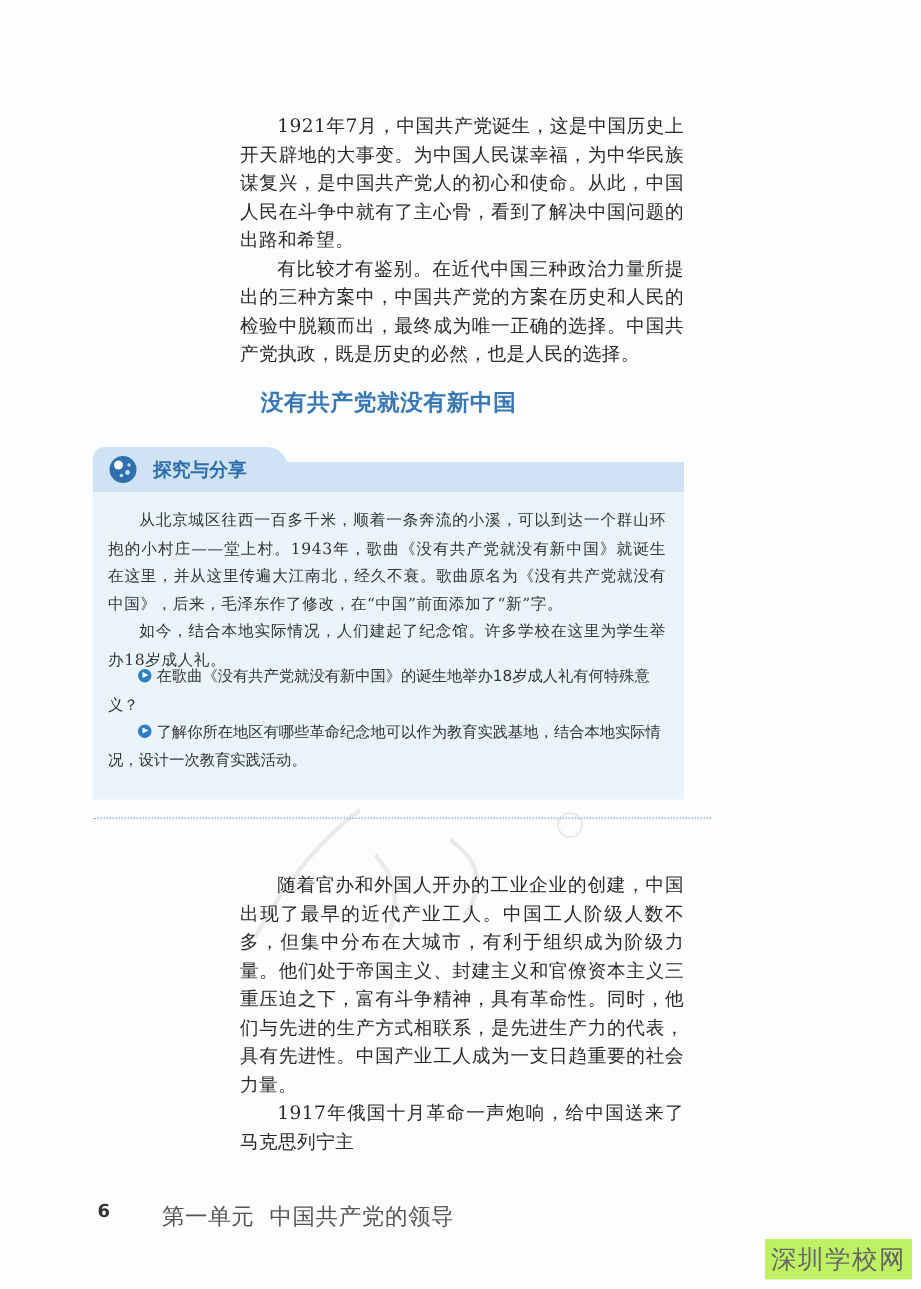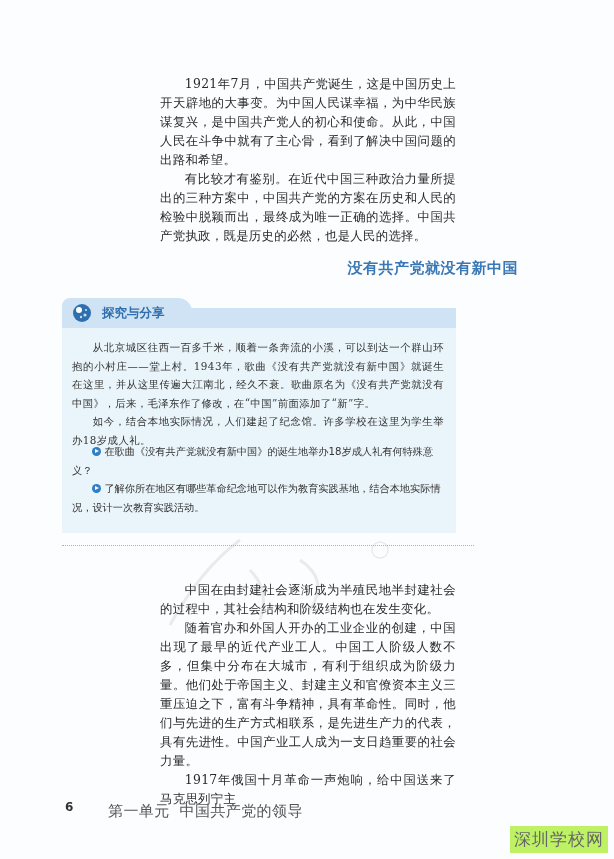--- a/index.html
+++ b/index.html
@@ -6,21 +6,21 @@
   body {
     width: 614px; height: 859px; background: #fcfdfe; position: relative; overflow: hidden;
     font-family: "DejaVu Serif", "Liberation Serif", serif; color: #2a2a2a;
   }
   .para {
     position: absolute; left: 160px; width: 296px;
     font-size: 12.4px; line-height: 19px; letter-spacing: 0.3px; text-align: justify;
   }
   .para p { margin: 0; text-indent: 2em; }
   .section-heading {
-    position: absolute; left: 0; width: 518px; top: 259px; text-align: right;
+    position: absolute; left: 0; width: 518px; top: 259px; text-align: center;
     font-size: 15px; font-weight: bold; color: #3a78b5; letter-spacing: 0.5px;
   }
   .box {
     position: absolute; left: 62px; top: 298px; width: 338px; height: 235px;
   }
   .box-tab {
     position: absolute; left: 0; top: 0; width: 130px; height: 30px;
     background: #cfe3f4; border-radius: 8px 14px 0 0;
   }
   .box-bar {
@@ -108,21 +108,20 @@
 <div class="dotted-line"></div>
 
 <svg class="watermark" viewBox="0 0 240 100">
   <path d="M10 95 Q40 40 80 10" stroke="#999" stroke-width="3" fill="none"></path>
   <path d="M90 40 Q110 60 100 90" stroke="#999" stroke-width="3" fill="none"></path>
   <path d="M140 30 Q170 50 150 80" stroke="#999" stroke-width="3" fill="none"></path>
   <circle cx="220" cy="20" r="8" stroke="#999" stroke-width="1.5" fill="none"></circle>
 </svg>
 
 <div class="para" style="top:580px;">
-  <p>中国在由封建社会逐渐成为半殖民地半封建社会的过程中，其社会结构和阶级结构也在发生变化。</p>
   <p>随着官办和外国人开办的工业企业的创建，中国出现了最早的近代产业工人。中国工人阶级人数不多，但集中分布在大城市，有利于组织成为阶级力量。他们处于帝国主义、封建主义和官僚资本主义三重压迫之下，富有斗争精神，具有革命性。同时，他们与先进的生产方式相联系，是先进生产力的代表，具有先进性。中国产业工人成为一支日趋重要的社会力量。</p>
   <p>1917年俄国十月革命一声炮响，给中国送来了马克思列宁主</p>
 </div>
 
 <div class="footer-page">6</div>
 <div class="footer-unit">
   <span>第一单元</span><span>中国共产党的领导</span>
 </div>
 
 <div class="site-mark">深圳学校网</div>

